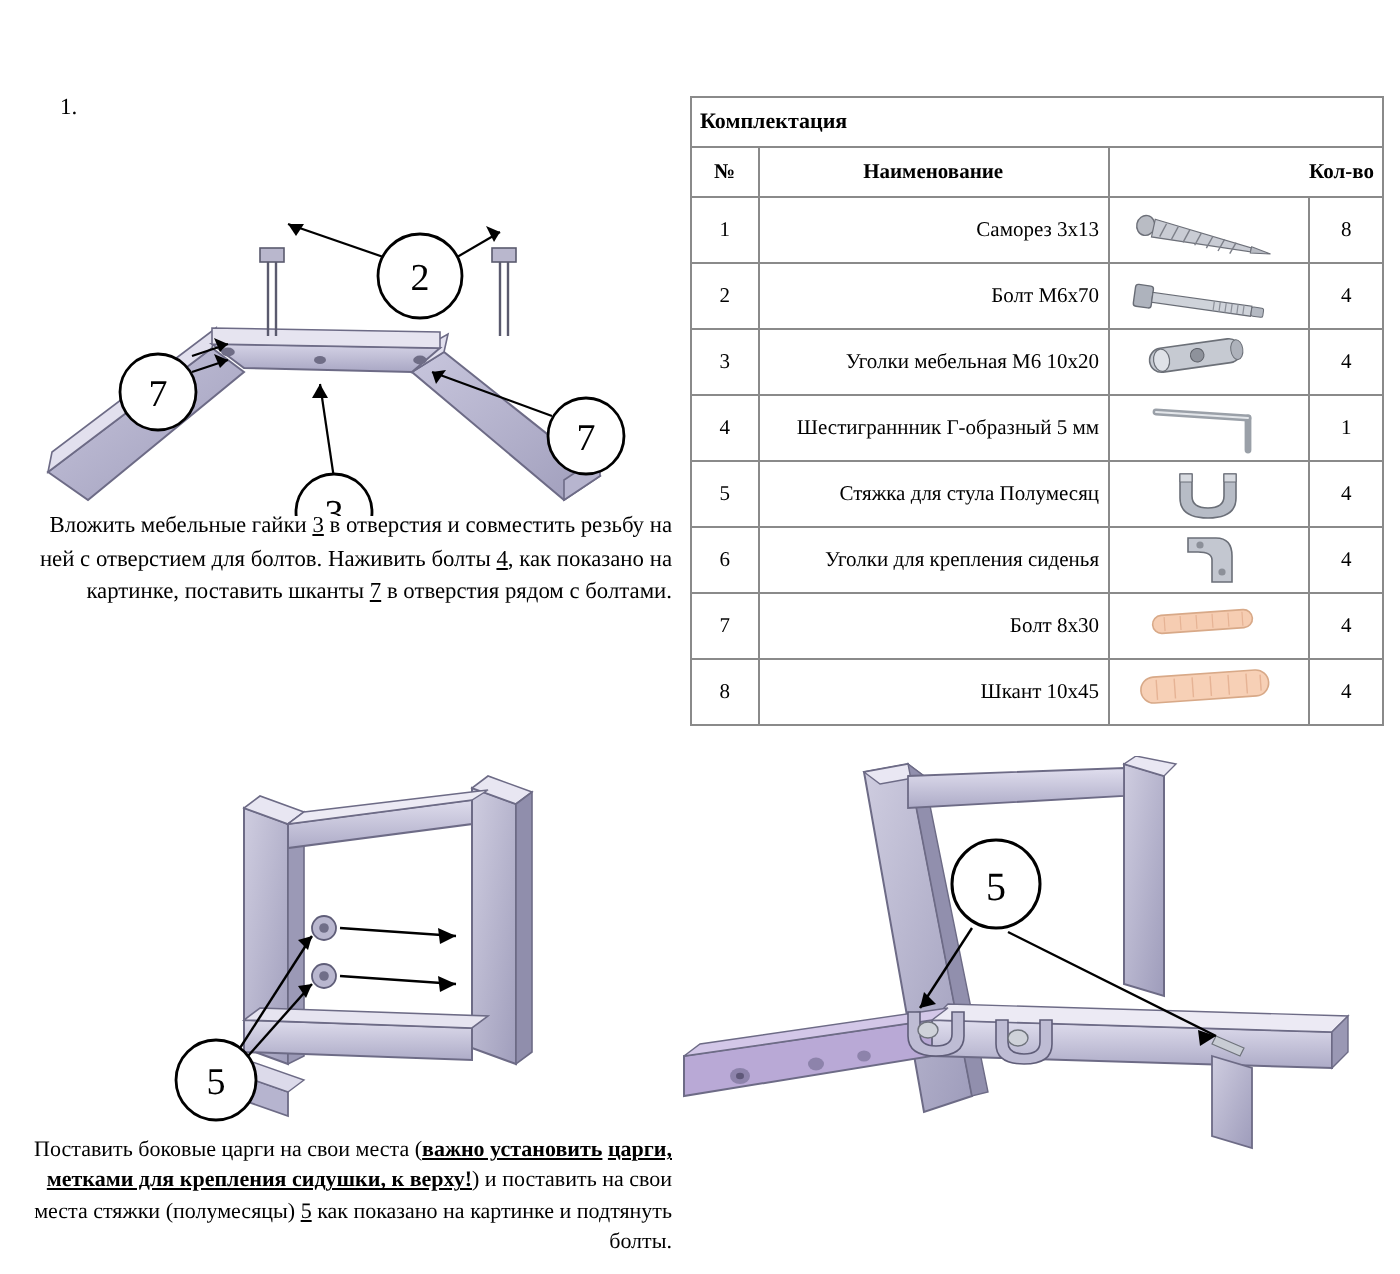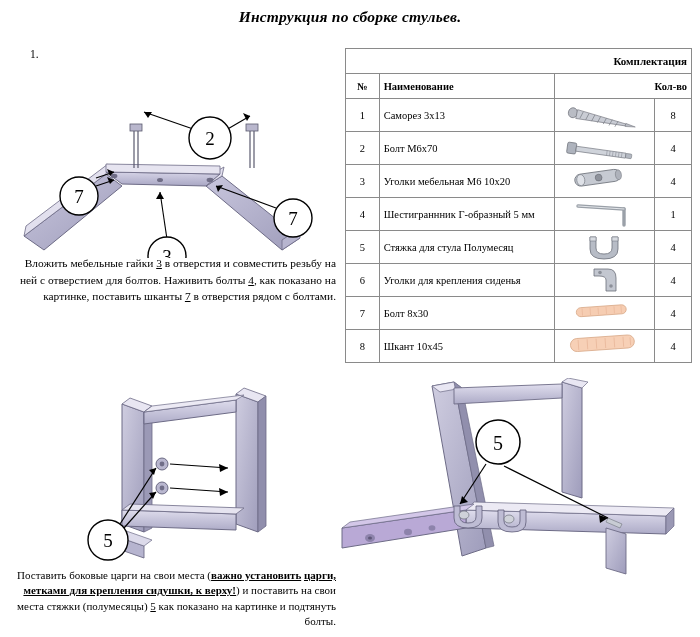--- a/index.html
+++ b/index.html
@@ -49,25 +49,26 @@
   table.komp {
     border-collapse:collapse;
     width:347px;
     font-size:10.5px;
     font-family:"Liberation Serif", serif;
   }
   table.komp td, table.komp th {
     border:1px solid #8a8a8a;
     padding:2px 4px;
     vertical-align:middle;
+    text-align:right;
   }
   .komp .caption {
-    text-align:right; font-weight:bold; font-size:11px; height:20px;
-  }
-  .komp .hdr { font-weight:bold; height:20px; }
+    text-align:left; font-weight:bold; font-size:11px; height:20px;
+  }
+  .komp .hdr { text-align:center; font-weight:bold; height:20px; }
   .komp .c-no { width:26px; text-align:center; }
   .komp .c-name { width:175px; }
   .komp .c-pic { width:92px; text-align:right; }
   .komp .c-qty { width:30px; text-align:center; }
   .komp tr.item { height:32px; }
 
   
   .pic { width:88px; height:28px; position:relative; margin:0 auto; }
   .pic svg { position:absolute; left:0; top:0; }
 
@@ -82,21 +83,20 @@
 
   
   .illus3 { position:absolute; left:336px; top:378px; width:360px; height:200px; }
   
 </style>
 </head>
 <body>
 
 <div class="page">
 
-  <div class="title">Инструкция по сборке стульев.</div>
 
   <div class="step1">
     <span class="num">1.</span>
   </div>
 
   <div class="illus1">
     <svg width="320" height="190" viewBox="0 0 320 190" xmlns="http://www.w3.org/2000/svg">
       <defs>
         <linearGradient id="lv" x1="0" y1="0" x2="1" y2="1">
           <stop offset="0" stop-color="#c8c6dd"></stop>

